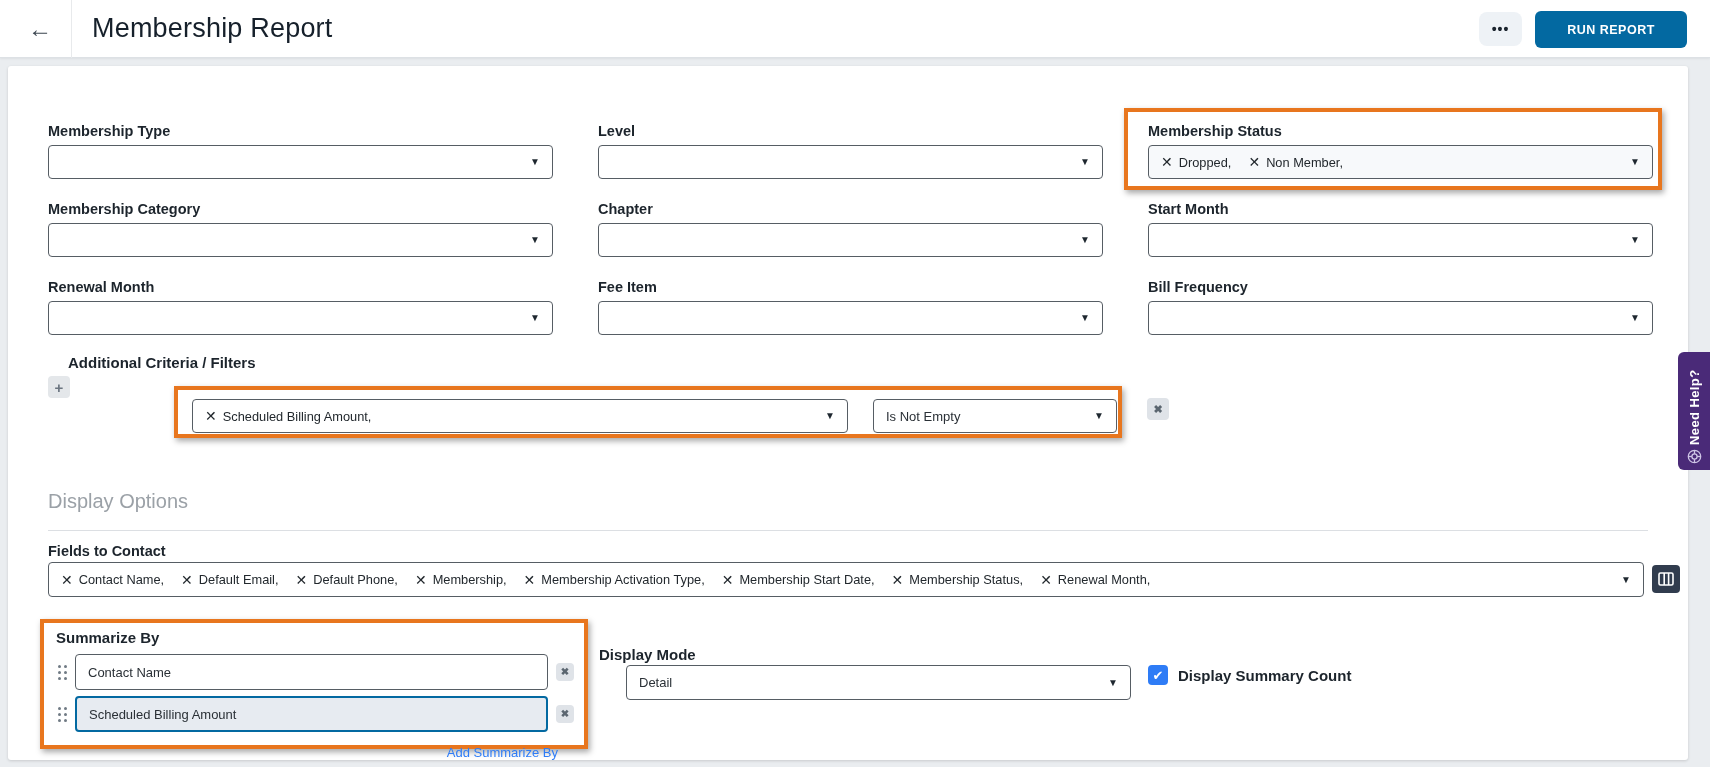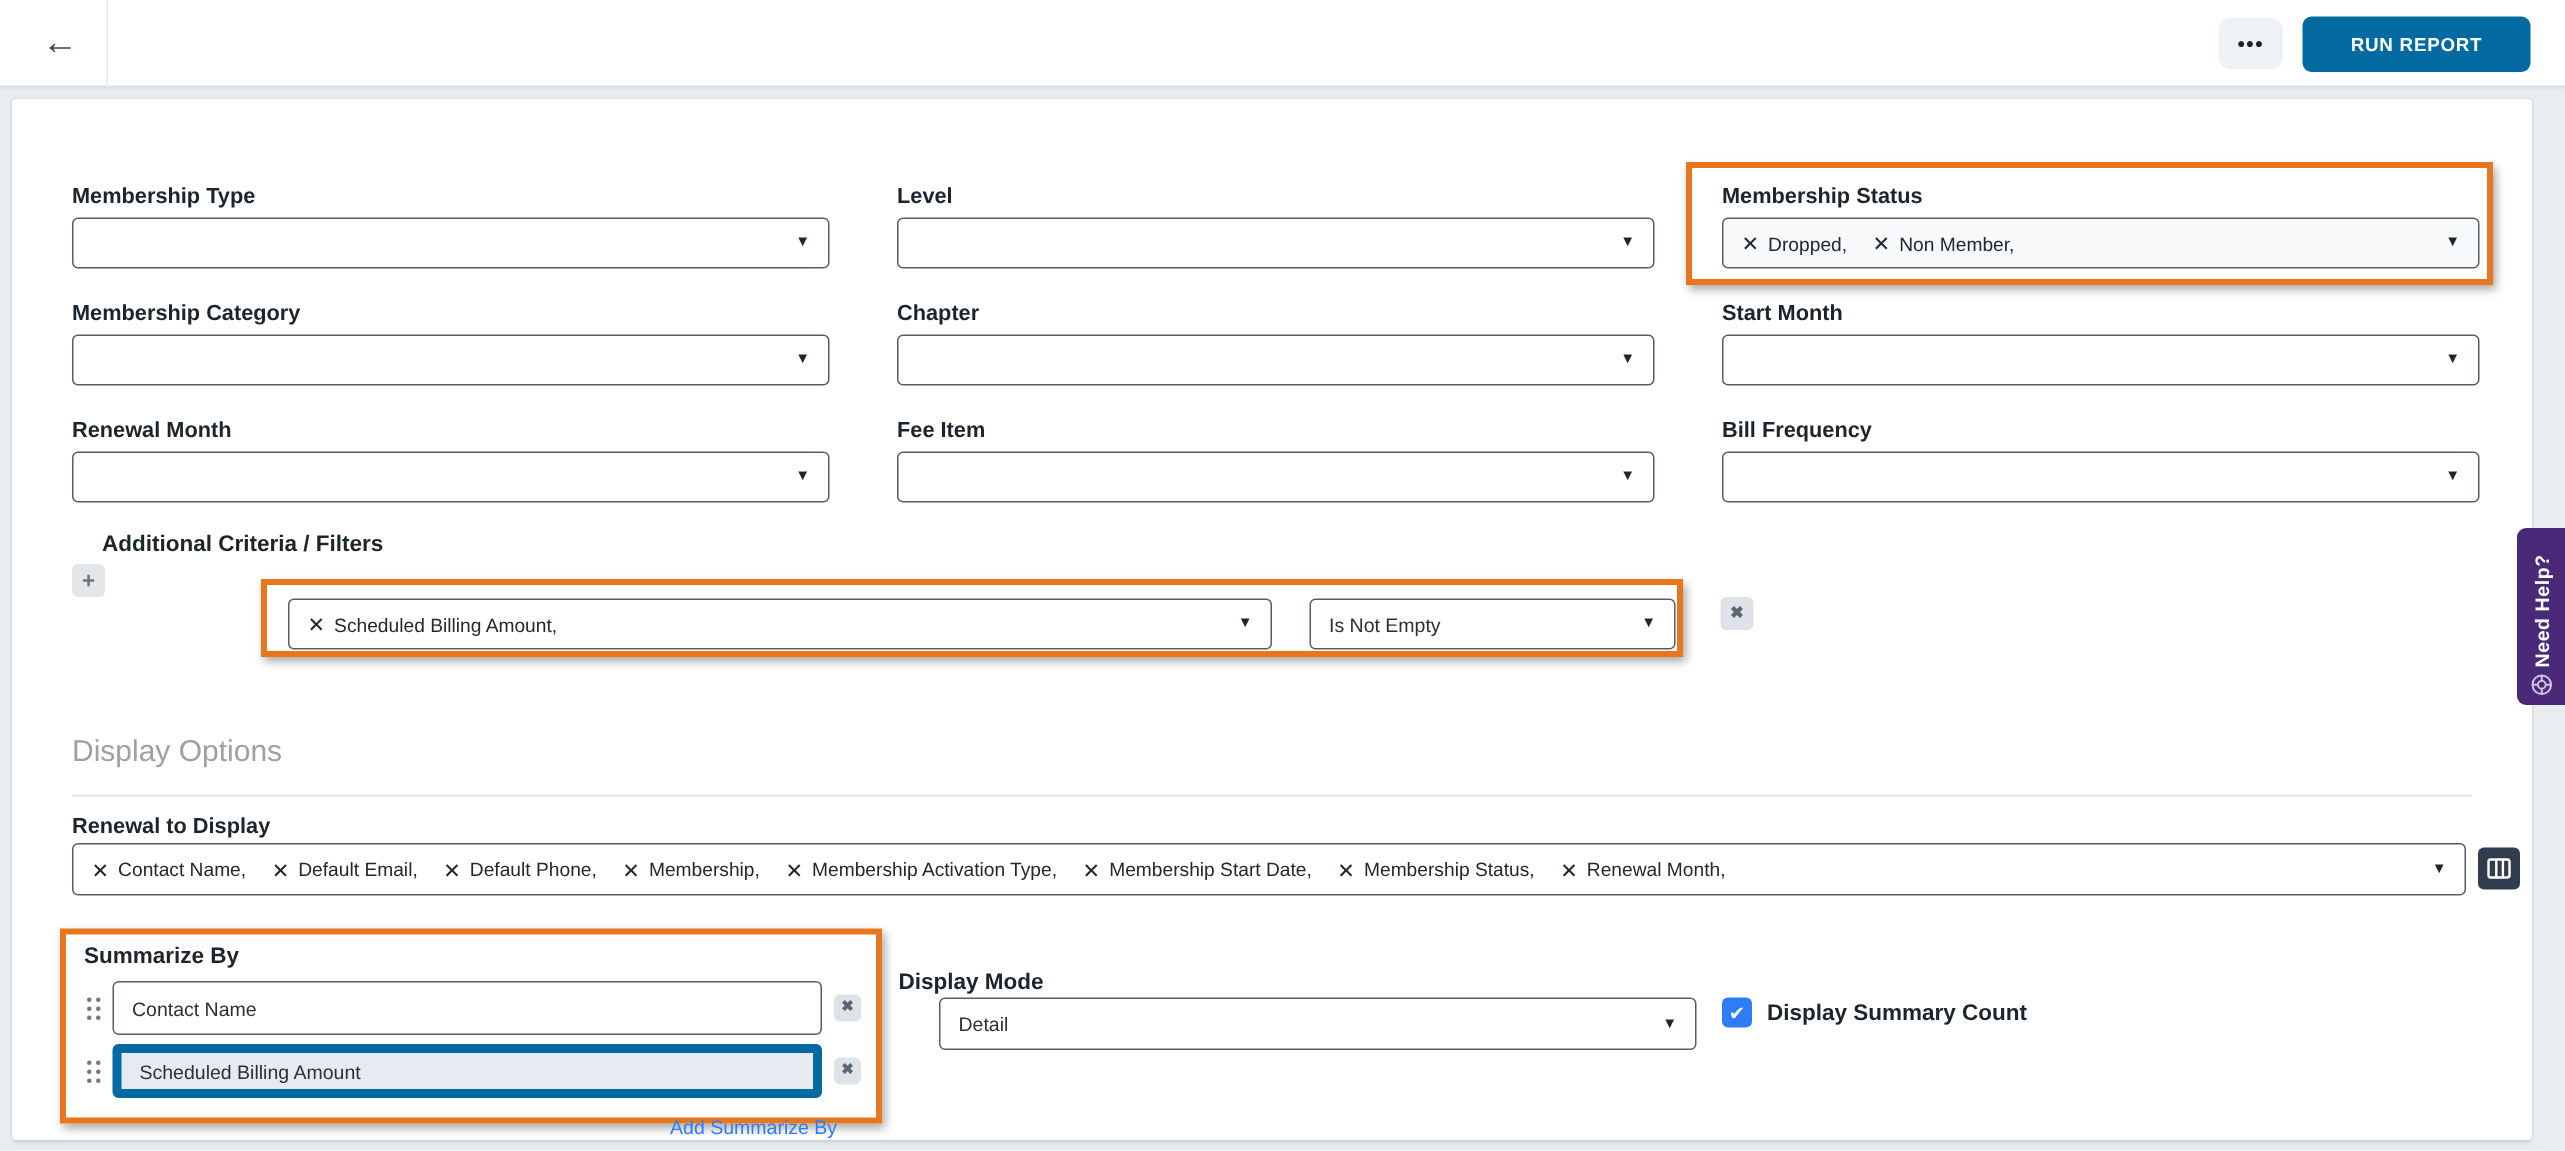--- a/index.html
+++ b/index.html
@@ -85,21 +85,21 @@
   
   .summarize-box { position:absolute; left:32px; top:553px; width:548px; height:130px; background:#fff; padding:4px 10px 16px 10px; z-index:2; }
   .summarize-box .flabel { margin:2px 0 7px 2px; font-size:15px; }
   .sumrow { display:flex; align-items:center; gap:8px; margin-bottom:6px; }
   .handle { display:grid; grid-template-columns:repeat(2,3px); grid-auto-rows:3px; gap:3px; margin-left:4px; cursor:grab; }
   .handle i { background:#707a84; border-radius:50%; }
   .suminput {
     flex:1; height:36px; border:1px solid #565d64; border-radius:4px; background:#fff;
     display:flex; align-items:center; padding:0 12px; font-size:13px; color:#2a3036; cursor:text;
   }
-  .suminput.focused { border:6px solid #0369a1; background:#e7ebf1; }
+  .suminput.focused { border:2px solid #0369a1; background:#e7ebf1; }
   .add-link-row { text-align:right; padding:5px 16px 0 0; }
   .add-link { font-size:13px; color:#2e7cf6; text-decoration:none; cursor:pointer; }
   
   .checkbox {
     position:absolute; left:1140px; top:599px; width:20px; height:20px;
     background:#2e7cf6; border-radius:4px; cursor:pointer;
     display:flex; align-items:center; justify-content:center;
     color:#fff; font-size:13px; line-height:1;
   }
   .cb-label { position:absolute; left:1170px; top:601px; font-size:15px; font-weight:700; color:#1c242c; }
@@ -117,20 +117,21 @@
   .help-icon { margin-top:4px; display:flex; }
 </style>
 </head>
 <body>
 
 <div class="header">
   <button class="back-btn">
       <span>←</span>
     </button>
   <div class="header-divider"></div>
+  <div class="page-title">Membership Report</div>
   <button class="more-btn">
       <span>•••</span>
     </button>
   <button class="run-btn">RUN REPORT</button>
 </div>
 
 <div class="card">
 
   <div class="cell" style="left:40px;top:56px;">
     <div class="flabel">Membership Type</div>
@@ -221,21 +222,21 @@
       <span class="caret">▼</span>
     </div>
   </div>
   <button class="clear-btn" style="left:1139px;top:332px;">
       <span>✖</span>
     </button>
 
   <div class="do-heading">Display Options</div>
   <div class="do-divider"></div>
 
-  <div class="section-label" style="left:40px;top:477px;font-size:14.5px;">Renewal to Display</div>
+  <div class="section-label" style="left:40px;top:477px;font-size:14.5px;">Fields to Contact</div>
   <div class="dd" style="position:absolute;left:40px;top:496px;width:1596px;height:35px;">
     <span class="tokens">
       <span class="tok">
           <span class="x">✕</span>
           <span>Contact Name,</span>
         </span>
       <span class="tok">
           <span class="x">✕</span>
           <span>Default Email,</span>
         </span>

